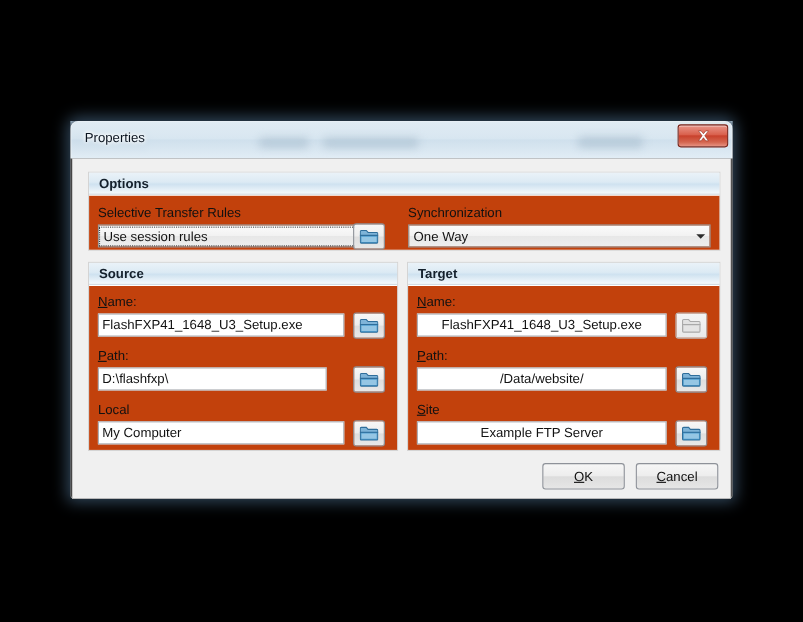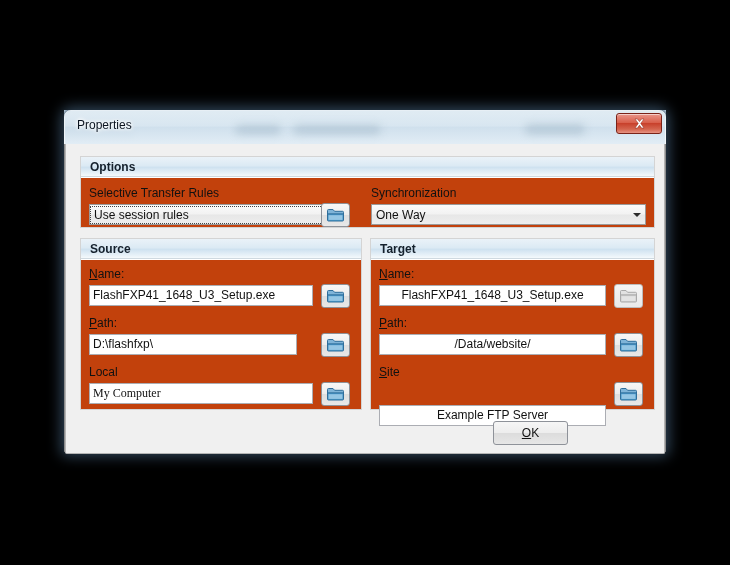--- a/index.html
+++ b/index.html
@@ -283,21 +283,21 @@
         <div class="tinput" style="left:8px; top:74px; width:208px;">D:\flashfxp\</div>
         <div class="fbtn" style="left:240px; top:73px;">
           <svg width="17" height="14" viewBox="0 0 17 14">
             <path d="M.5 2.5 A1 1 0 0 1 1.5 1.5 H6 L7.6 3.3 H15.5 A1 1 0 0 1 16.5 4.3 V6.2 H.5 Z" fill="#7fb4d8" stroke="#2f6e9b" stroke-width="1"></path>
             <path d="M.5 6.0 H16.5 V12 A1 1 0 0 1 15.5 13 H1.5 A1 1 0 0 1 .5 12 Z" fill="#4f9fd0" stroke="#2f6e9b" stroke-width="1"></path>
             <path d="M1.6 7.2 H15.4 V11.9 H1.6 Z" fill="#cfe5f4" opacity=".55"></path>
           </svg>
         </div>
 
         <span class="fld-label" style="left:8px; top:105px;">Local</span>
-        <div class="tinput" style="left:8px; top:123px; width:224px;font-family:Liberation Serif, serif;">My Computer</div>
+        <div class="tinput" style="left:8px; top:123px; width:224px;">My Computer</div>
         <div class="fbtn" style="left:240px; top:122px;">
           <svg width="17" height="14" viewBox="0 0 17 14">
             <path d="M.5 2.5 A1 1 0 0 1 1.5 1.5 H6 L7.6 3.3 H15.5 A1 1 0 0 1 16.5 4.3 V6.2 H.5 Z" fill="#7fb4d8" stroke="#2f6e9b" stroke-width="1"></path>
             <path d="M.5 6.0 H16.5 V12 A1 1 0 0 1 15.5 13 H1.5 A1 1 0 0 1 .5 12 Z" fill="#4f9fd0" stroke="#2f6e9b" stroke-width="1"></path>
             <path d="M1.6 7.2 H15.4 V11.9 H1.6 Z" fill="#cfe5f4" opacity=".55"></path>
           </svg>
         </div>
 
       </div>
     </div>
@@ -322,30 +322,33 @@
         <div class="tinput" style="left:8px; top:74px; width:227px;">/Data/website/</div>
         <div class="fbtn" style="left:243px; top:73px;">
           <svg width="17" height="14" viewBox="0 0 17 14">
             <path d="M.5 2.5 A1 1 0 0 1 1.5 1.5 H6 L7.6 3.3 H15.5 A1 1 0 0 1 16.5 4.3 V6.2 H.5 Z" fill="#7fb4d8" stroke="#2f6e9b" stroke-width="1"></path>
             <path d="M.5 6.0 H16.5 V12 A1 1 0 0 1 15.5 13 H1.5 A1 1 0 0 1 .5 12 Z" fill="#4f9fd0" stroke="#2f6e9b" stroke-width="1"></path>
             <path d="M1.6 7.2 H15.4 V11.9 H1.6 Z" fill="#cfe5f4" opacity=".55"></path>
           </svg>
         </div>
 
         <span class="fld-label" style="left:8px; top:105px;"><span class="mn">S</span><span>ite</span></span>
-        <div class="tinput" style="left:8px; top:123px; width:227px;margin-top:22px;">Example FTP Server</div>
+        <div class="tinput" style="left:8px; top:123px; width:227px;">Example FTP Server</div>
         <div class="fbtn" style="left:243px; top:122px;">
           <svg width="17" height="14" viewBox="0 0 17 14">
             <path d="M.5 2.5 A1 1 0 0 1 1.5 1.5 H6 L7.6 3.3 H15.5 A1 1 0 0 1 16.5 4.3 V6.2 H.5 Z" fill="#7fb4d8" stroke="#2f6e9b" stroke-width="1"></path>
             <path d="M.5 6.0 H16.5 V12 A1 1 0 0 1 15.5 13 H1.5 A1 1 0 0 1 .5 12 Z" fill="#4f9fd0" stroke="#2f6e9b" stroke-width="1"></path>
             <path d="M1.6 7.2 H15.4 V11.9 H1.6 Z" fill="#cfe5f4" opacity=".55"></path>
           </svg>
         </div>
 
       </div>
     </div>
 
     <div class="pbtn" style="left:427px; top:277px;">
       <span><span class="mn">O</span><span>K</span></span>
     </div>
+    <div class="pbtn" style="left:512px; top:277px;">
+      <span><span class="mn">C</span><span>ancel</span></span>
+    </div>
 
   </div>
 </div>
 
 </body></html>

